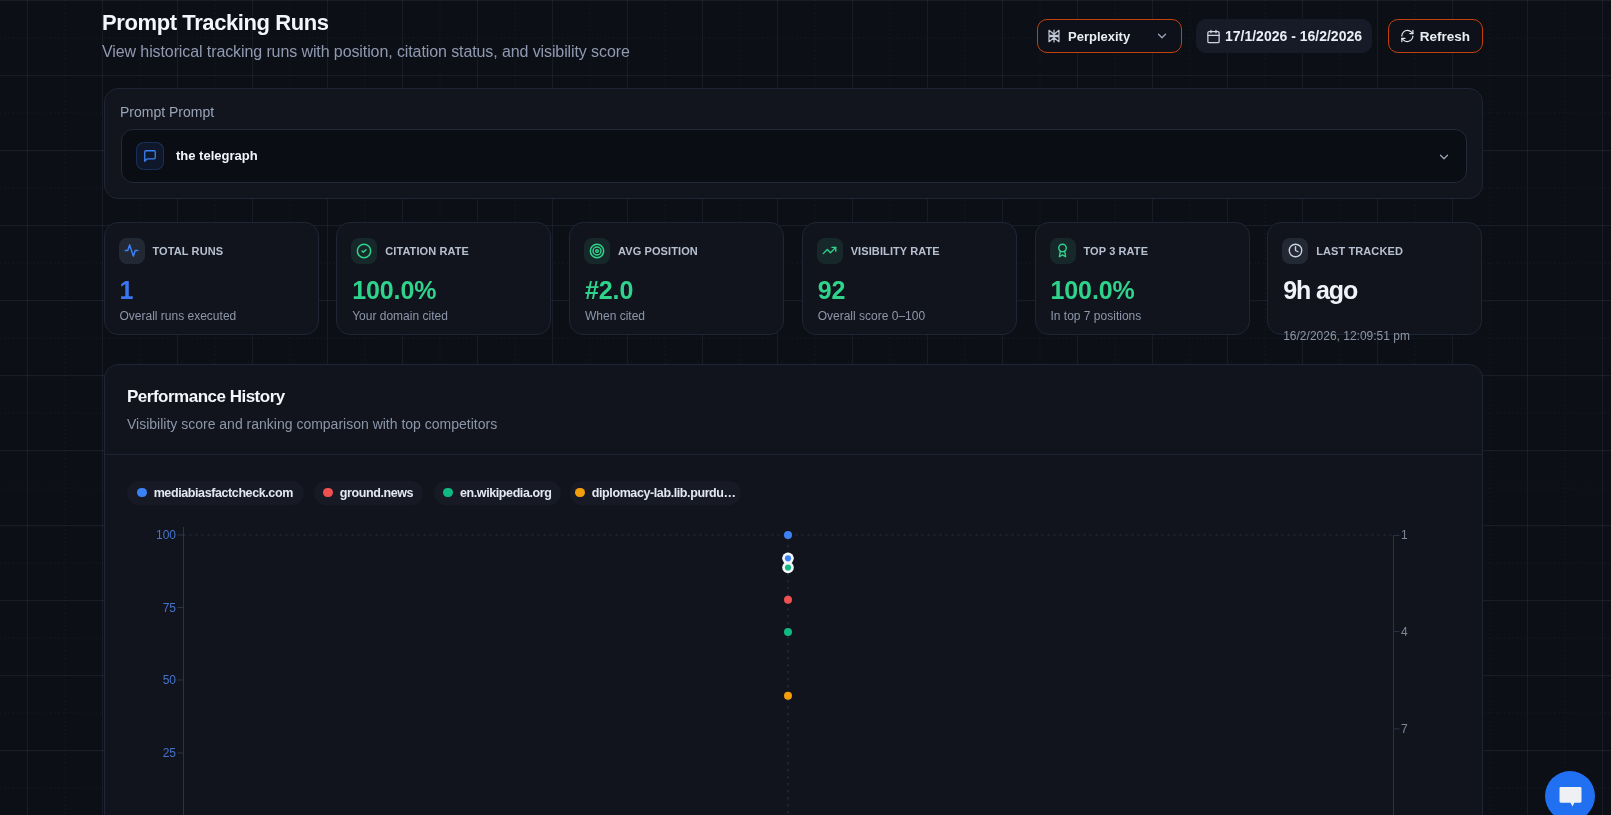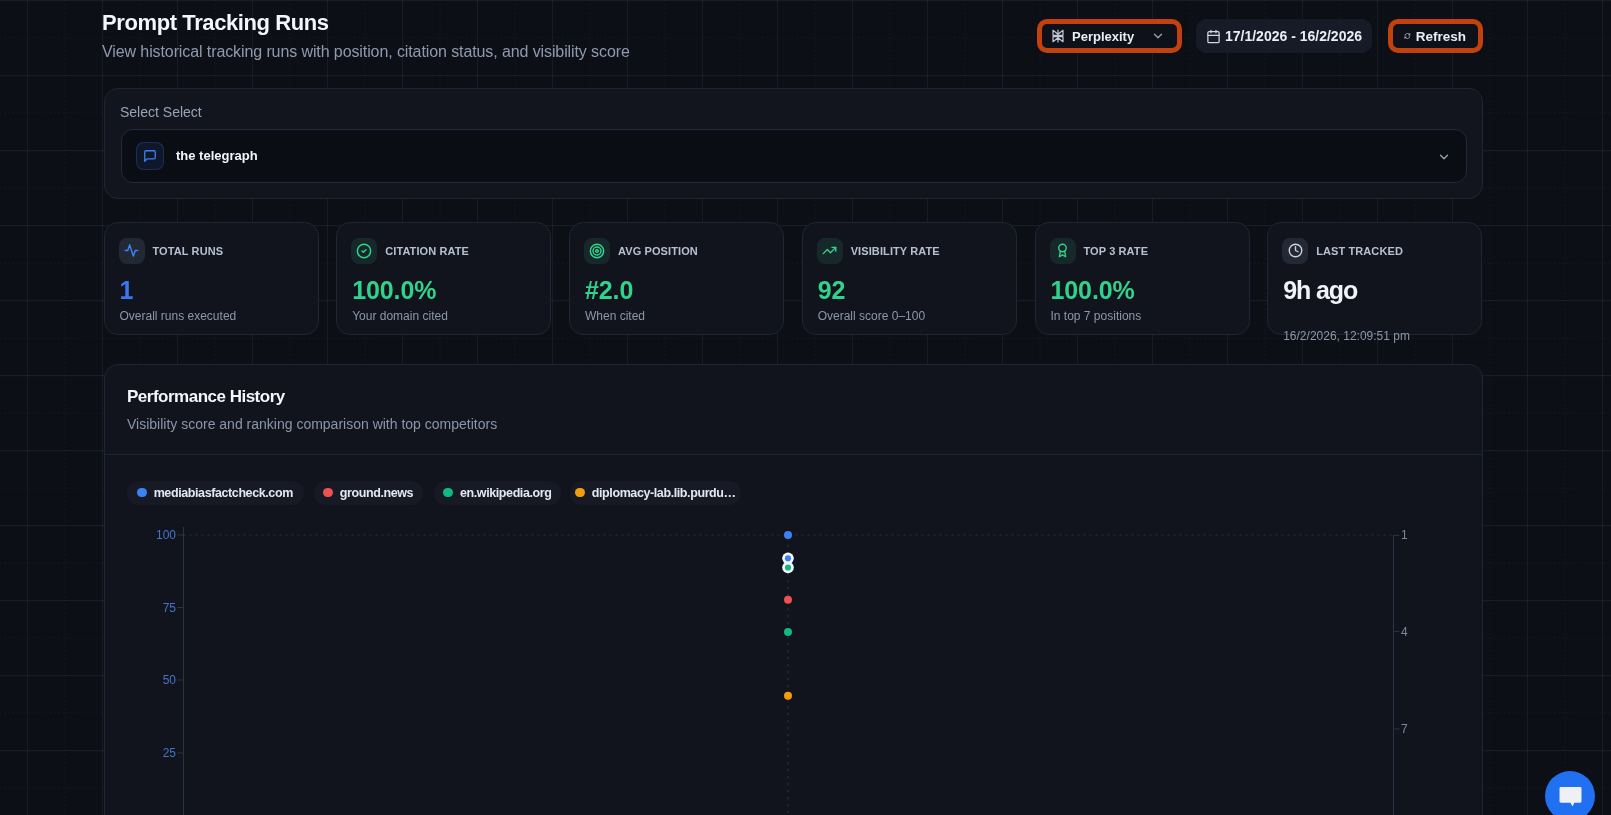--- a/index.html
+++ b/index.html
@@ -1,21 +1,21 @@
 <!DOCTYPE html>
 <html><head>
 <meta charset="utf-8">
 <style>
   * { margin:0; padding:0; box-sizing:border-box; }
   html,body { width:1611px; height:815px; background:#0d0f17; font-family:"Liberation Sans", sans-serif; }
   #app { position:relative; width:1611px; height:815px; overflow:hidden; background:#0d0f17; }
   .abs { position:absolute; }
   .card { position:absolute; background:#11141d; border:1px solid #1f2534; border-radius:14px; }
   .btn { position:absolute; height:34px; border-radius:10px; display:flex; align-items:center; color:#e9edf4; font-size:13.5px; font-weight:700; white-space:nowrap; }
-  .bordered { background:#0e111a; border:5px solid #c2410c; }
+  .bordered { background:#0e111a; border:1px solid #c2410c; }
   svg { display:block; }
   .statlabel { font-size:11px; font-weight:700; letter-spacing:0.1px; color:#b6c0d0; }
   .statvalue { font-size:25px; font-weight:700; letter-spacing:-0.1px; }
   .statcap { font-size:12px; color:#8d97a9; letter-spacing:0px; }
   .icon-sq { position:absolute; border-radius:8px; display:flex; align-items:center; justify-content:center; }
   .chip { top:480.5px; height:24px; border-radius:12px; background:#171a25; display:flex; align-items:center; justify-content:center; font-size:12.5px; font-weight:700; color:#e2e8f1; letter-spacing:-0.4px; }
   .dot { width:9.5px; height:9.5px; border-radius:50%; display:inline-block; margin-right:7px; flex:none; }
 </style>
 </head>
 <body>
@@ -55,21 +55,21 @@
     <svg width="18" height="18" viewBox="0 0 24 24" fill="none" stroke="#dfe4ec" stroke-width="2" stroke-linecap="round" stroke-linejoin="round">
       <path d="M3 12a9 9 0 0 1 9-9 9.75 9.75 0 0 1 6.74 2.74L21 8"></path>
         <path d="M21 3v5h-5"></path>
       <path d="M21 12a9 9 0 0 1-9 9 9.75 9.75 0 0 1-6.74-2.74L3 16"></path>
         <path d="M8 16H3v5"></path>
     </svg>
     <span style="margin-left:5px;">Refresh</span>
   </div>
 
   <div class="card" style="left:104px;top:88px;width:1379px;height:111px;background:#12151e;"></div>
-  <div class="abs" style="left:120px;top:104px;font-size:14px;color:#99a4b8;letter-spacing:0px;">Select Select</div>
+  <div class="abs" style="left:120px;top:104px;font-size:14px;color:#99a4b8;letter-spacing:0px;">Prompt Prompt</div>
   <div class="abs" style="left:121px;top:129px;width:1346px;height:54px;background:#0b0d14;border:1px solid #232939;border-radius:12px;"></div>
   <div class="icon-sq" style="left:136px;top:142px;width:28px;height:28px;background:rgba(59,130,246,0.10);border:1px solid rgba(59,130,246,0.22);">
     <svg width="14" height="14" viewBox="0 0 24 24" fill="none" stroke="#3b82f6" stroke-width="2.2" stroke-linecap="round" stroke-linejoin="round">
       <path d="M21 15a2 2 0 0 1-2 2H7l-4 4V5a2 2 0 0 1 2-2h14a2 2 0 0 1 2 2z"></path>
     </svg>
   </div>
   <div class="abs" style="left:176px;top:148px;font-size:13px;font-weight:700;color:#f2f5fa;letter-spacing:0px;">the telegraph</div>
   <svg class="abs" style="left:1437px;top:150px;" width="14" height="14" viewBox="0 0 24 24" fill="none" stroke="#9aa4b6" stroke-width="2.2" stroke-linecap="round" stroke-linejoin="round">
       <path d="m6 9 6 6 6-6"></path>
     </svg>

